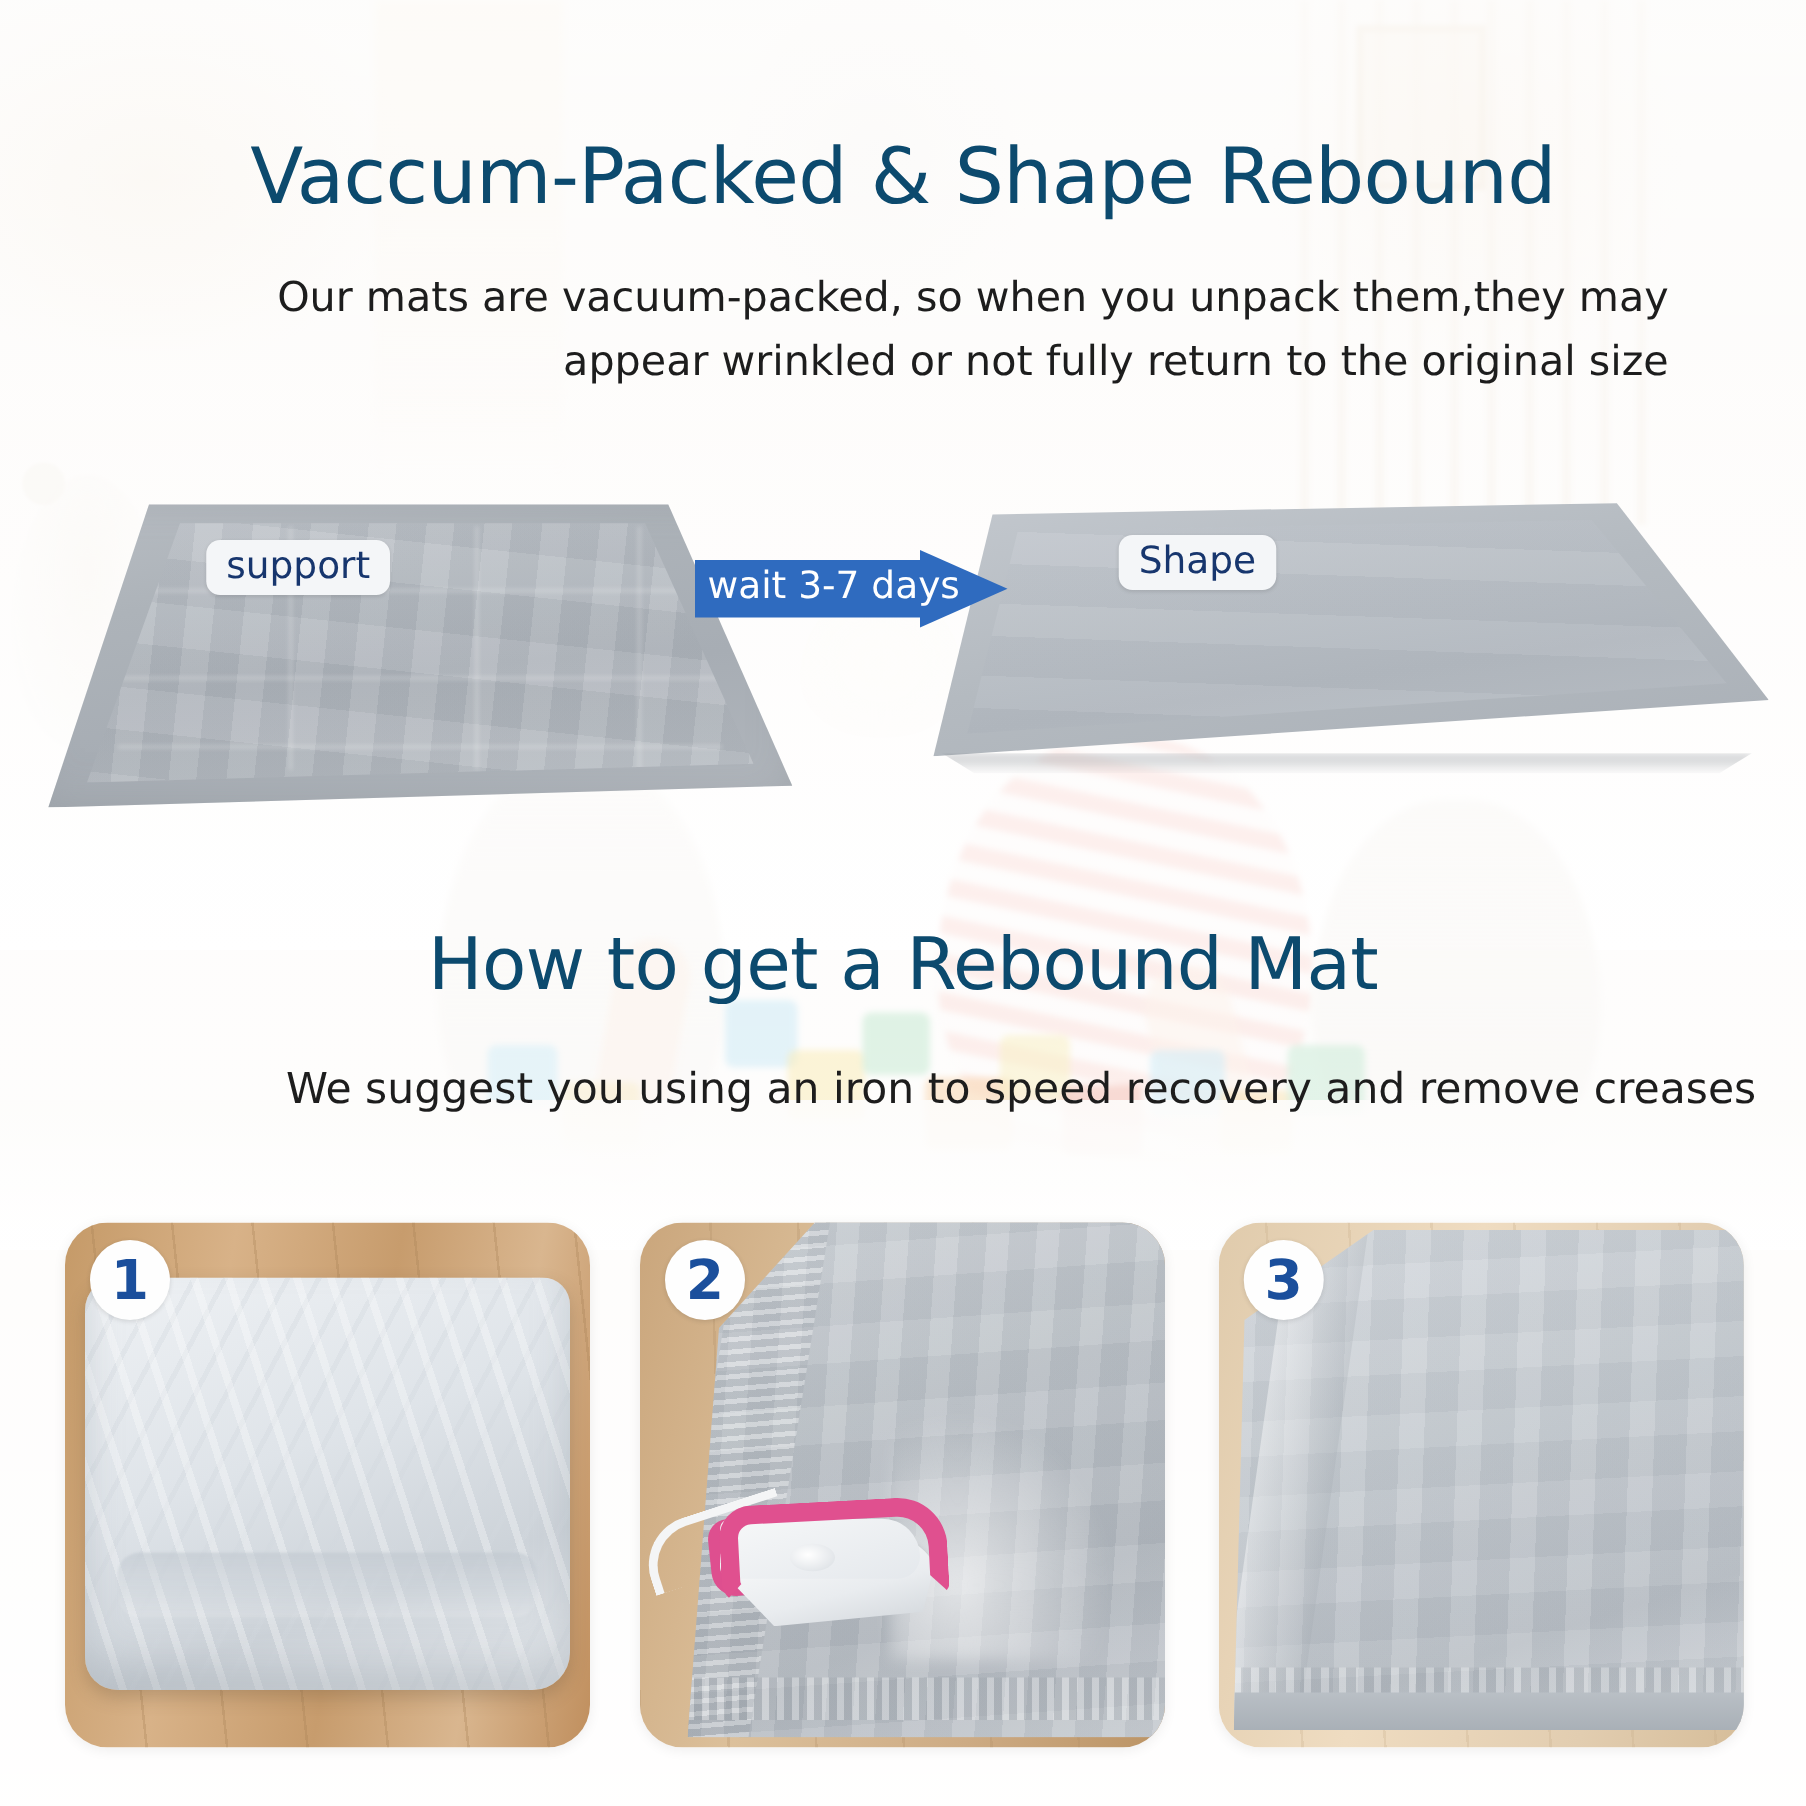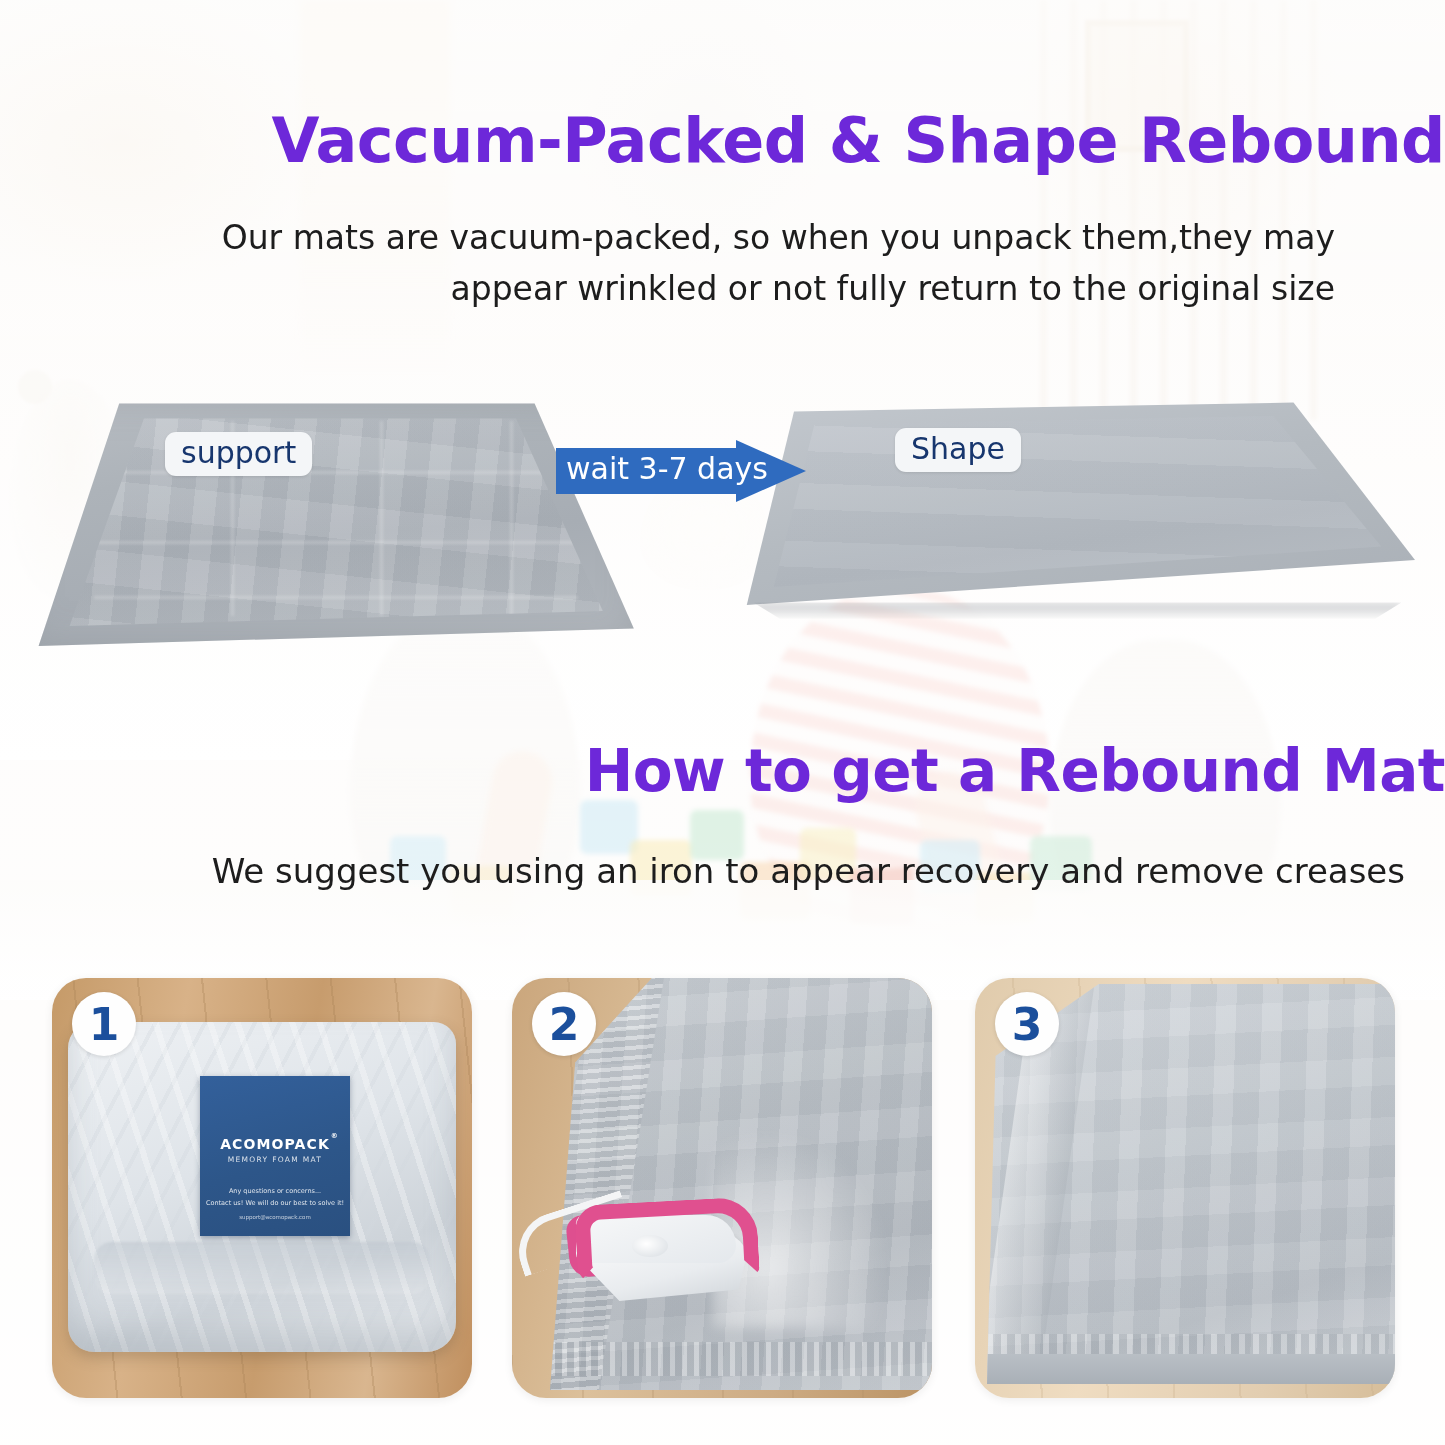--- a/index.html
+++ b/index.html
@@ -70,23 +70,23 @@
     background:linear-gradient(180deg,rgba(250,248,245,.9),#ffffff);
   }
   .bg-wash{
     position:absolute;inset:0;
     background:linear-gradient(180deg,rgba(255,255,255,.80) 0%,rgba(255,255,255,.62) 28%,rgba(255,255,255,.58) 56%,rgba(255,255,255,.66) 78%,rgba(255,255,255,.92) 100%);
   }
 
   
   .content{position:relative;z-index:5;}
   h1.headline{
-    margin:0;position:absolute;left:0;right:0;text-align:right;
+    margin:0;position:absolute;left:0;right:0;text-align:center;
     font-family:"DejaVu Sans", sans-serif;
-    font-weight:bold;color:#6d28d9;letter-spacing:-.5px;
+    font-weight:normal;color:#0c4a6e;letter-spacing:-.5px;
   }
   #headline-1{top:104px;font-size:62px;}
   #headline-2{top:737px;font-size:58px;}
   .sub{
     margin:0;position:absolute;left:0;right:0;text-align:right;
     font-family:"DejaVu Sans", sans-serif;
     color:#1d1d1d;font-size:33px;line-height:1.55;
   }
   #sub-1{top:212px;padding:0 110px;}
   #sub-2{top:845px;padding:0 40px;font-size:34px;}
@@ -386,39 +386,28 @@
     <div class="pill pill-after">Shape</div>
 
     <div class="arrow">
       <div class="arrow-body"></div>
       <div class="arrow-head"></div>
       <div class="arrow-label">wait 3-7 days</div>
     </div>
 
     <h1 class="headline" id="headline-2">How to get a Rebound Mat</h1>
 
-    <p class="sub" id="sub-2">We suggest you using an iron to appear recovery and remove creases</p>
+    <p class="sub" id="sub-2">We suggest you using an iron to speed recovery and remove creases</p>
 
     <div class="cards">
 
       <div class="card" id="card-1">
         <div class="wood"></div>
         <div class="bag">
           <div class="bag-fold"></div>
-        </div>
-        <div class="label">
-          <div class="brand">
-            <span>ACOMOPACK</span><span class="reg">®</span>
-          </div>
-          <div class="brand-sub">MEMORY FOAM MAT</div>
-          <div class="label-foot">
-            <span>Any questions or concerns...</span><br>
-            <span>Contact us! We will do our best to solve it!</span>
-            <span class="label-mail">support@acomopack.com</span>
-          </div>
         </div>
         <div class="badge">1</div>
       </div>
 
       <div class="card" id="card-2">
         <div class="wood2"></div>
         <div class="mat2">
           <div class="mat2-edge"></div>
           <div class="mat2-hem"></div>
         </div>

